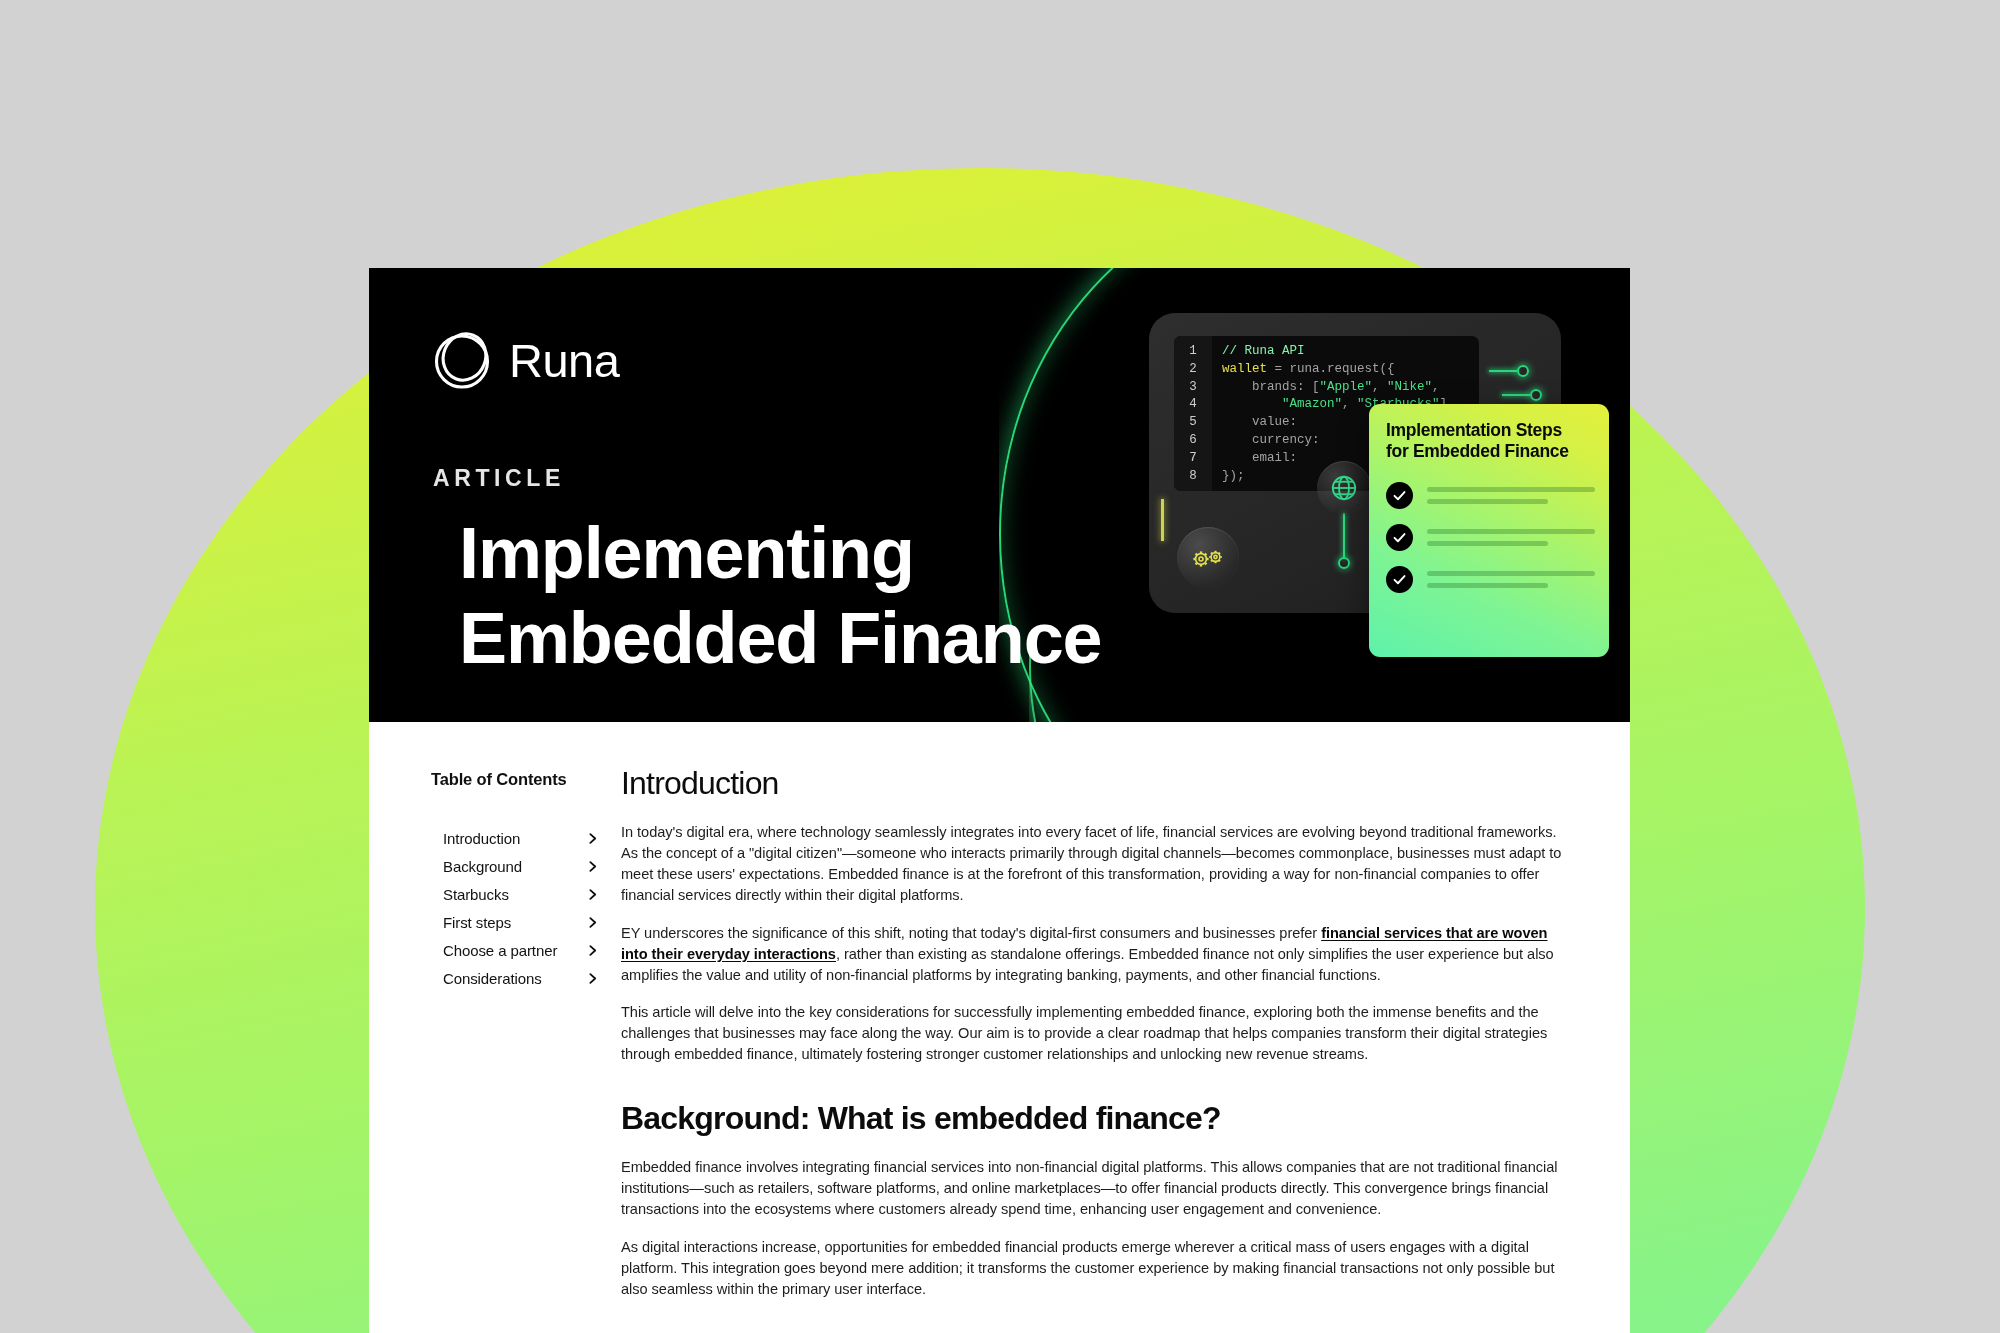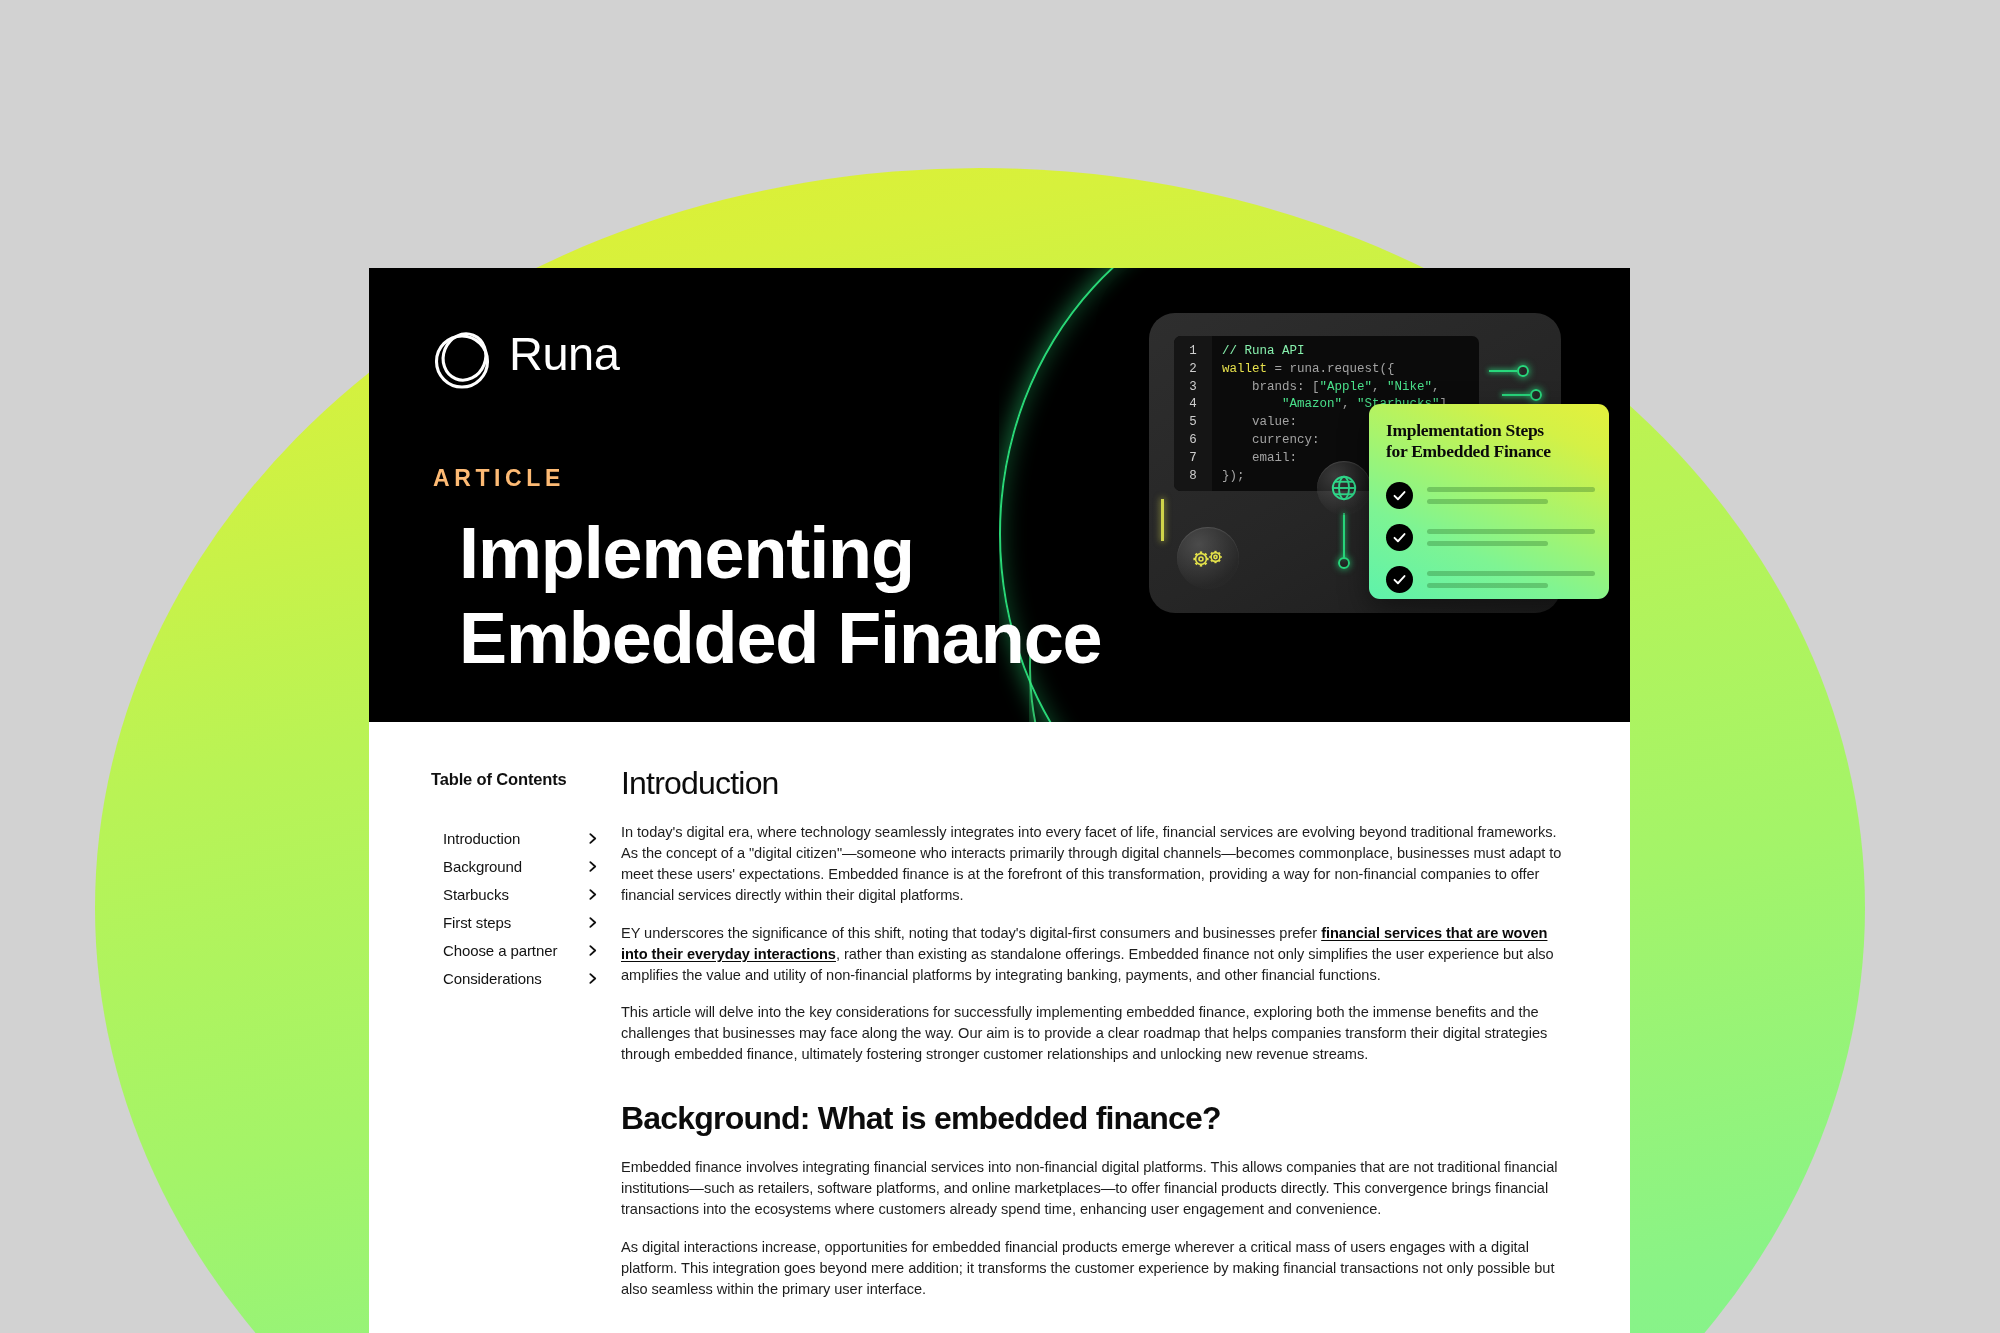--- a/index.html
+++ b/index.html
@@ -90,38 +90,38 @@
     box-shadow: 0 0 18px 3px rgba(210, 240, 50, 0.35);
     clip-path: polygon(0% 55%, 100% 55%, 100% 100%, 0% 100%);
   }
 
   
   #logo-row {
     position: absolute;
     left: 63px;
     top: 62px;
     display: flex;
-    align-items: flex-start;
+    align-items: center;
     gap: 17px;
   }
   #logo-mark { width: 60px; height: 60px; display: block; }
   #logo-word {
     color: #ffffff;
     font-size: 47px;
     font-weight: 500;
     letter-spacing: -0.5px;
     line-height: 1;
   }
 
   
   #eyebrow {
     position: absolute;
     left: 64px;
     top: 197px;
-    color: #fdba74;
+    color: #e5e5e5;
     font-size: 23px;
     font-weight: 700;
     letter-spacing: 4.6px;
   }
   #hero-title {
     position: absolute;
     left: 62px;
     top: 243px;
     color: #ffffff;
     font-size: 72px;
@@ -244,29 +244,28 @@
     background: #cfd34a;
     box-shadow: 0 0 6px 1px rgba(207,211,74,0.5);
   }
 
   
   #checklist {
     position: absolute;
     left: 1000px;
     top: 136px;
     width: 240px;
-    height: 195px;
+    height: 253px;
     border-radius: 11px;
     background: linear-gradient(205deg,
         #e4f03c 0%, #d4f146 18%, #a8f46c 45%,
         #7ef493 70%, #5ef2ab 100%);
     padding: 16px 14px 0 17px;
     box-shadow: 0 10px 30px rgba(0,0,0,0.45);
     overflow: hidden;
-    font-family: Liberation Serif, serif;
   }
   #checklist-title {
     color: #0a0a0a;
     font-size: 17.5px;
     font-weight: 700;
     line-height: 1.22;
     letter-spacing: -0.3px;
   }
   #checklist-rows { margin-top: 19px; display: flex; flex-direction: column; gap: 15px; }
   .cl-row { display: flex; align-items: center; gap: 14px; }

